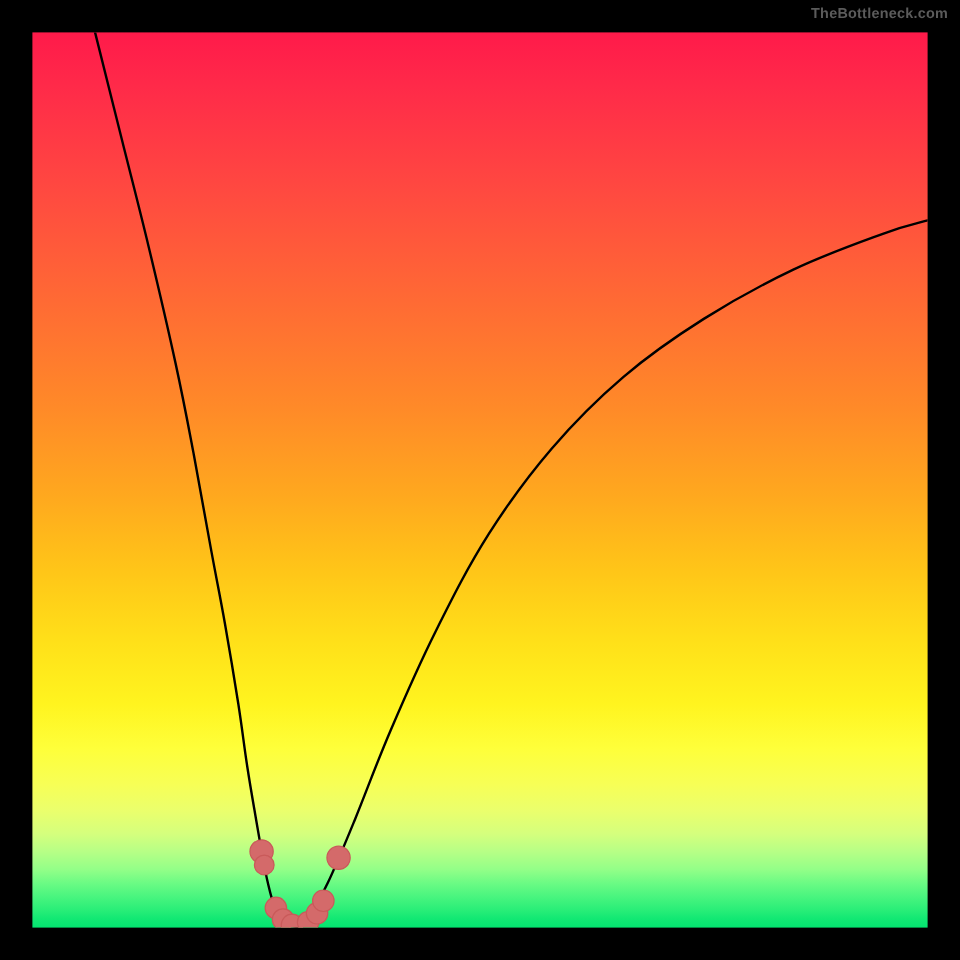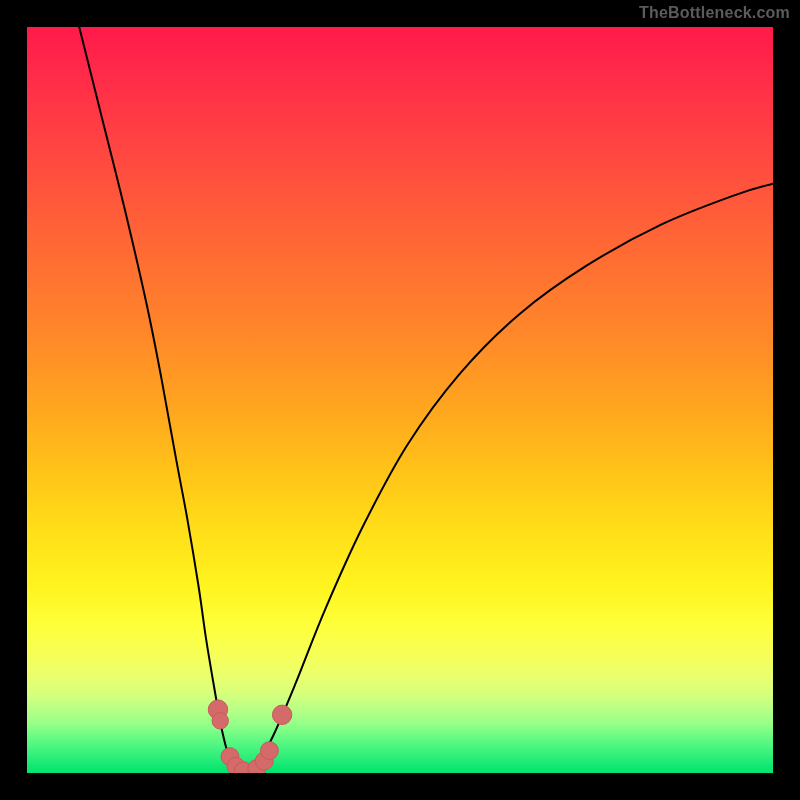--- a/index.html
+++ b/index.html
@@ -54,21 +54,21 @@
     position: absolute;
     left: 0;
     top: 0;
     width: 746px;
     height: 746px;
   }
   .watermark {
     position: absolute;
     top: 4px;
     right: 10px;
-    font-size: 16px;
+    font-size: 12px;
     font-weight: 600;
     color: #5b5b5b;
     letter-spacing: 0.2px;
     user-select: none;
   }
 </style>
 </head>
 <body>
 
 <div class="frame">

